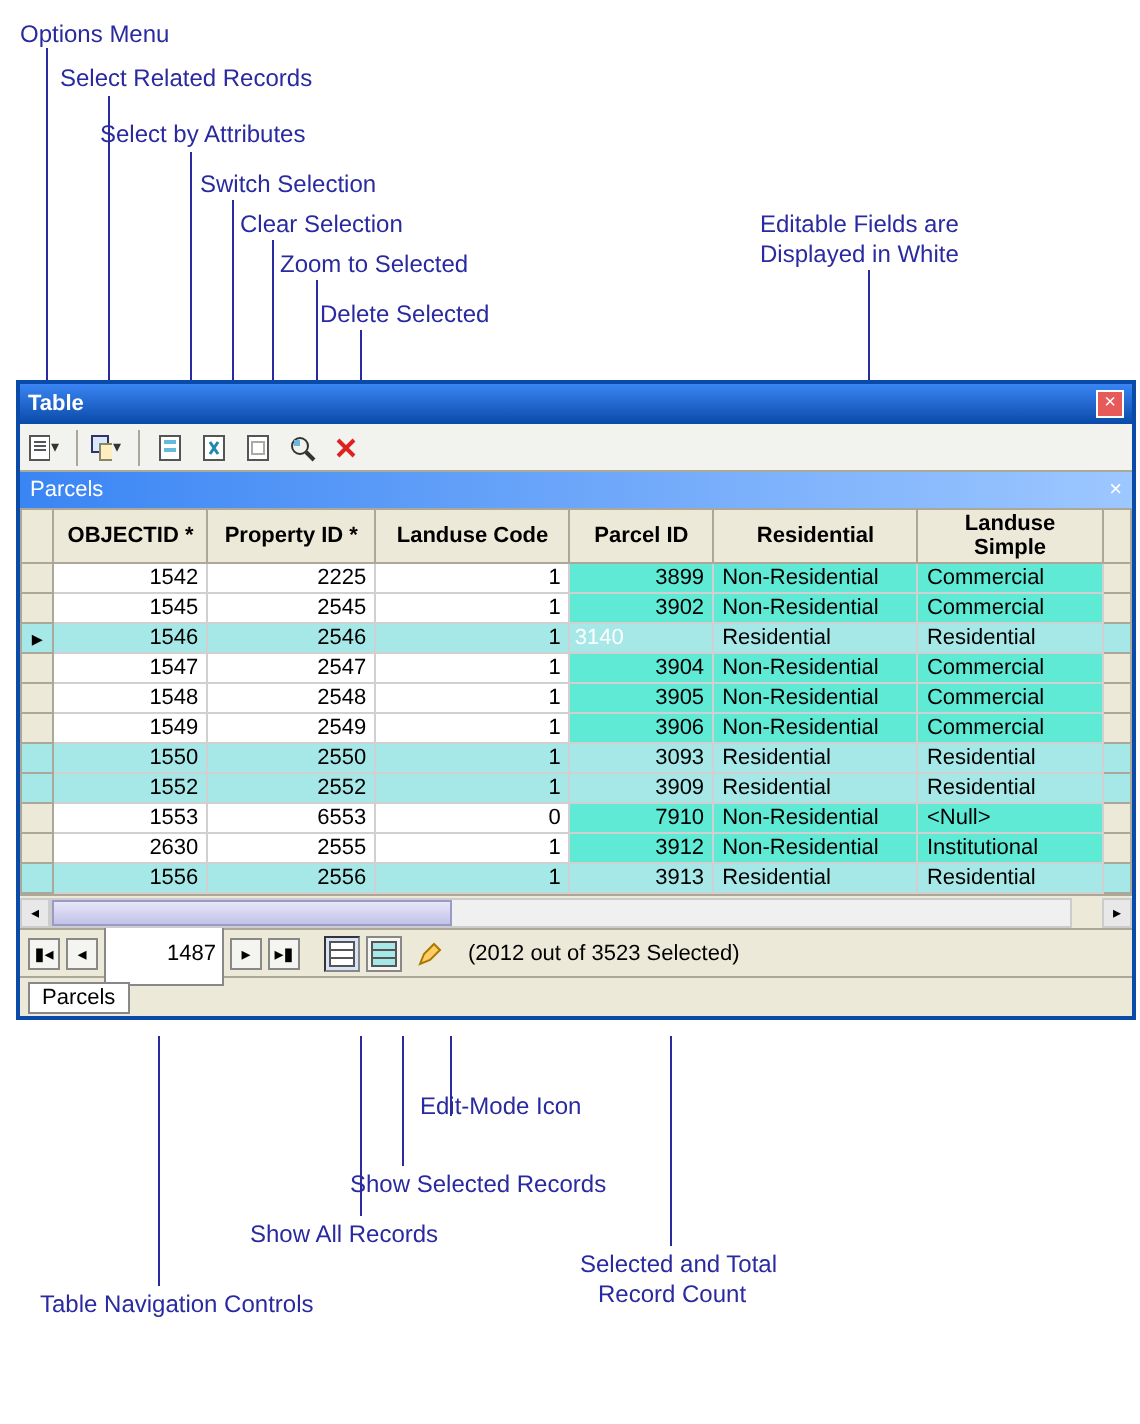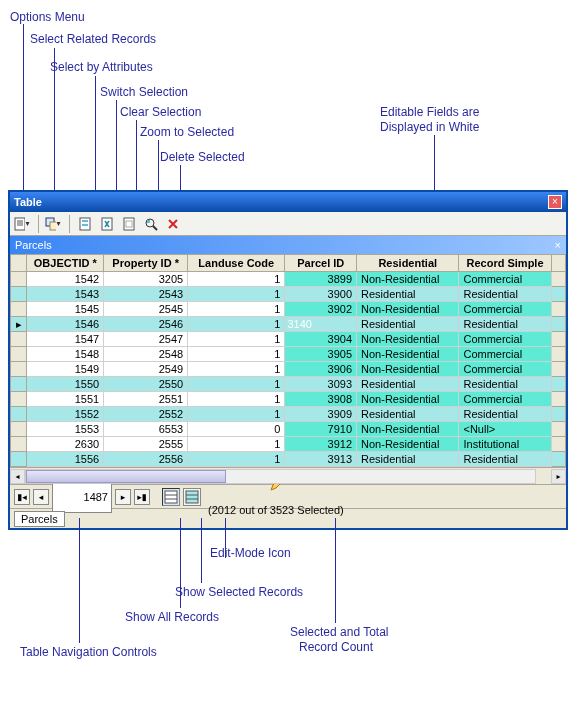--- a/index.html
+++ b/index.html
@@ -34,21 +34,21 @@
   .grid-scroll { height: 17px; background: #ece9d8; border-top: 1px solid #aca899; display: flex; align-items: center; }
   .hsb-track { flex: 1; height: 15px; background: #f0f0f0; border: 1px solid #ccc; position: relative; margin: 0 15px 0 0; }
   .hsb-thumb { position: absolute; left: 0; top: 0; height: 13px; width: 200px; background: linear-gradient(to bottom, #e6e6f8, #c2c2e8); border: 1px solid #9a9ac4; }
   .hsb-btn { width: 15px; height: 15px; background: #e8e8e8; border: 1px solid #ccc; font-size: 8px; display:flex;align-items:center;justify-content:center; }
 
   .nav-bar { height: 24px; background: #ece9d8; border-top: 1px solid #aca899; display: flex; align-items: center; padding: 2px 4px; gap: 3px; }
   .nav-btn { width: 16px; height: 16px; border: 1px solid #888; background: #f4f4f0; font-size: 9px; display:flex;align-items:center;justify-content:center; cursor: pointer; }
   .nav-input { width: 60px; height: 32px; border: 1px solid #888; background: #fff; text-align: right; padding: 0 3px; font-size: 11px; font-family: inherit; }
   .nav-mode-btn { width: 18px; height: 18px; border: 1px solid #888; background: #f4f4f0; cursor: pointer; display:flex;align-items:center;justify-content:center; }
   .nav-mode-btn.active { border: 1px inset #888; background: #d8e4f8; }
-  .nav-status { margin-left: 4px; font-size: 11px; display:flex;align-items:center; gap: 12px; flex-direction: column;}
+  .nav-status { margin-left: 4px; font-size: 11px; display:flex;align-items:center; gap: 12px;}
   .nav-status svg { display:block; }
 
   .tab-bar { height: 20px; background: #ece9d8; border-top: 1px solid #aca899; padding: 2px 4px; }
   .tab { display: inline-block; border: 1px solid #888; background: #fff; padding: 1px 6px; font-size: 11px; cursor: pointer; }
 
   svg.ico { display: block; }
 </style>
 </head>
 <body>
 
@@ -148,43 +148,33 @@
           <col style="width:14px">
       </colgroup>
       <thead>
           <tr id="grid-head">
             <th></th>
             <th>OBJECTID *</th>
             <th>Property ID *</th>
             <th>Landuse Code</th>
             <th>Parcel ID</th>
             <th>Residential</th>
-            <th>Record Simple</th>
+            <th>Landuse Simple</th>
             <th></th>
           </tr>
         </thead>
       <tbody id="grid-body">
           <tr>
             <td class="rowhead"></td>
             <td>1542</td>
-            <td>3205</td>
+            <td>2225</td>
             <td>1</td>
             <td class="editcell">3899</td>
             <td class="txt editcell">Non-Residential</td>
             <td class="txt editcell">Commercial</td>
-            <td class="rowhead"></td>
-          </tr>
-          <tr class="sel">
-            <td class="rowhead"></td>
-            <td>1543</td>
-            <td>2543</td>
-            <td>1</td>
-            <td>3900</td>
-            <td class="txt">Residential</td>
-            <td class="txt">Residential</td>
             <td class="rowhead"></td>
           </tr>
           <tr>
             <td class="rowhead"></td>
             <td>1545</td>
             <td>2545</td>
             <td>1</td>
             <td class="editcell">3902</td>
             <td class="txt editcell">Non-Residential</td>
             <td class="txt editcell">Commercial</td>
@@ -231,30 +221,20 @@
             <td class="rowhead"></td>
           </tr>
           <tr class="sel">
             <td class="rowhead"></td>
             <td>1550</td>
             <td>2550</td>
             <td>1</td>
             <td>3093</td>
             <td class="txt">Residential</td>
             <td class="txt">Residential</td>
-            <td class="rowhead"></td>
-          </tr>
-          <tr>
-            <td class="rowhead"></td>
-            <td>1551</td>
-            <td>2551</td>
-            <td>1</td>
-            <td class="editcell">3908</td>
-            <td class="txt editcell">Non-Residential</td>
-            <td class="txt editcell">Commercial</td>
             <td class="rowhead"></td>
           </tr>
           <tr class="sel">
             <td class="rowhead"></td>
             <td>1552</td>
             <td>2552</td>
             <td>1</td>
             <td>3909</td>
             <td class="txt">Residential</td>
             <td class="txt">Residential</td>

